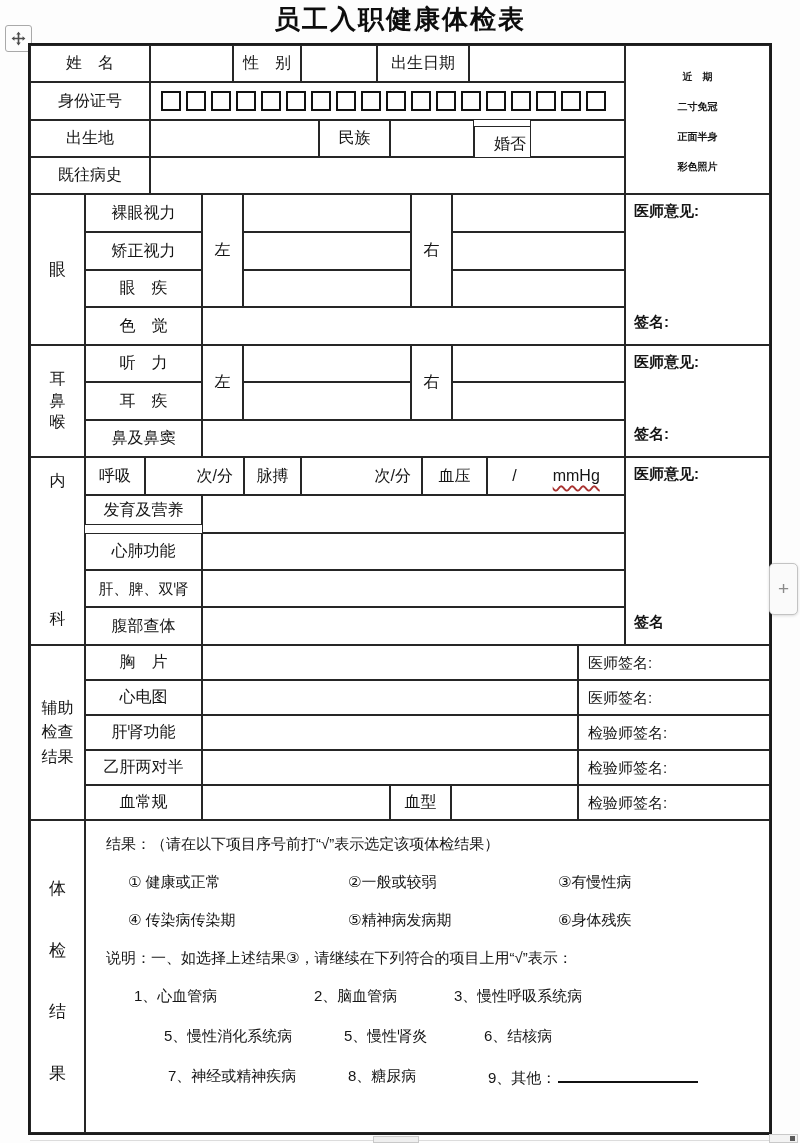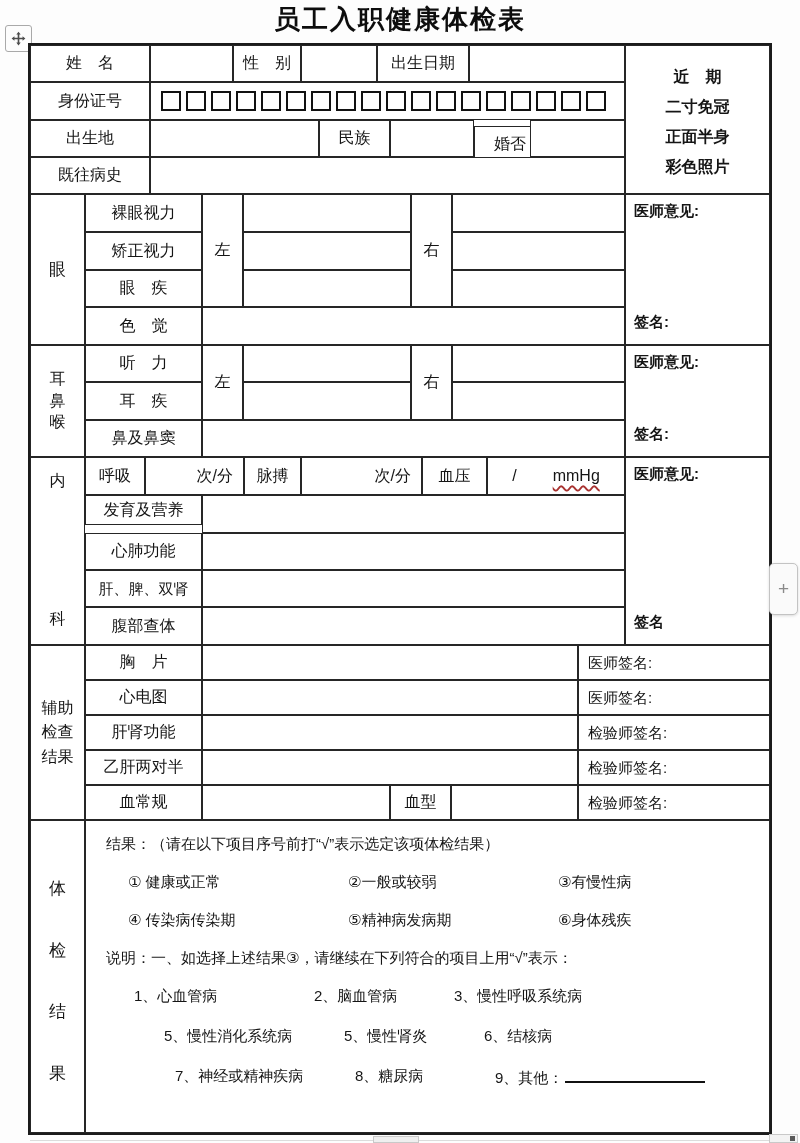--- a/index.html
+++ b/index.html
@@ -22,21 +22,21 @@
   }
   .lbl{font-weight:400;}
   .vert{flex-direction:column;}
   .left-al{justify-content:flex-start;padding-left:9px;}
   .right-al{justify-content:flex-end;padding-right:10px;}
   .opinion{
     flex-direction:column;align-items:flex-start;justify-content:space-between;
     padding:7px 6px 14px 8px;font-weight:600;font-size:15px;
   }
   .photo-cell{flex-direction:column;justify-content:flex-start;padding-top:16px;
-    font-weight:600;font-size:16px;line-height:30px;text-align:center;}
+    font-weight:600;font-size:10px;line-height:30px;text-align:center;}
   .idrow{justify-content:flex-start;padding-left:10px;gap:5px;}
   .idbox{width:20px;height:20px;border:2px solid #111;background:#fff;box-sizing:border-box;}
   .wavy{text-decoration:underline;text-decoration-style:wavy;text-decoration-color:#a83230;
     text-decoration-thickness:1.5px;text-underline-offset:4px;}
   .res-line{position:absolute;font-size:15px;white-space:nowrap;}
   .res-opts{display:flex;}
   .res-opts span{display:inline-block;}
   .blankline{display:inline-block;width:140px;height:14px;border-bottom:2px solid #111;margin-left:2px;}
   .move-handle{
     position:absolute;left:5px;top:25px;width:25px;height:25px;border:1px solid #a9a9a9;
@@ -226,21 +226,21 @@
     <div class="res-line res-opts" style="left:0;top:166px;padding-left:48px">
       <span style="width:180px">1、心血管病</span>
       <span style="width:140px">2、脑血管病</span>
       <span>3、慢性呼吸系统病</span>
     </div>
     <div class="res-line res-opts" style="left:0;top:206px;padding-left:78px">
       <span style="width:180px">5、慢性消化系统病</span>
       <span style="width:140px">5、慢性肾炎</span>
       <span>6、结核病</span>
     </div>
-    <div class="res-line res-opts" style="left:11px;top:246px;padding-left:78px">
+    <div class="res-line res-opts" style="left:4px;top:246px;padding-left:78px">
       <span style="width:180px">7、神经或精神疾病</span>
       <span style="width:140px">8、糖尿病</span>
       <span><span>9、其他：</span><span class="blankline"></span></span>
     </div>
   </div>
 
 </div>
 
 <div class="plus-btn">+</div>
 

